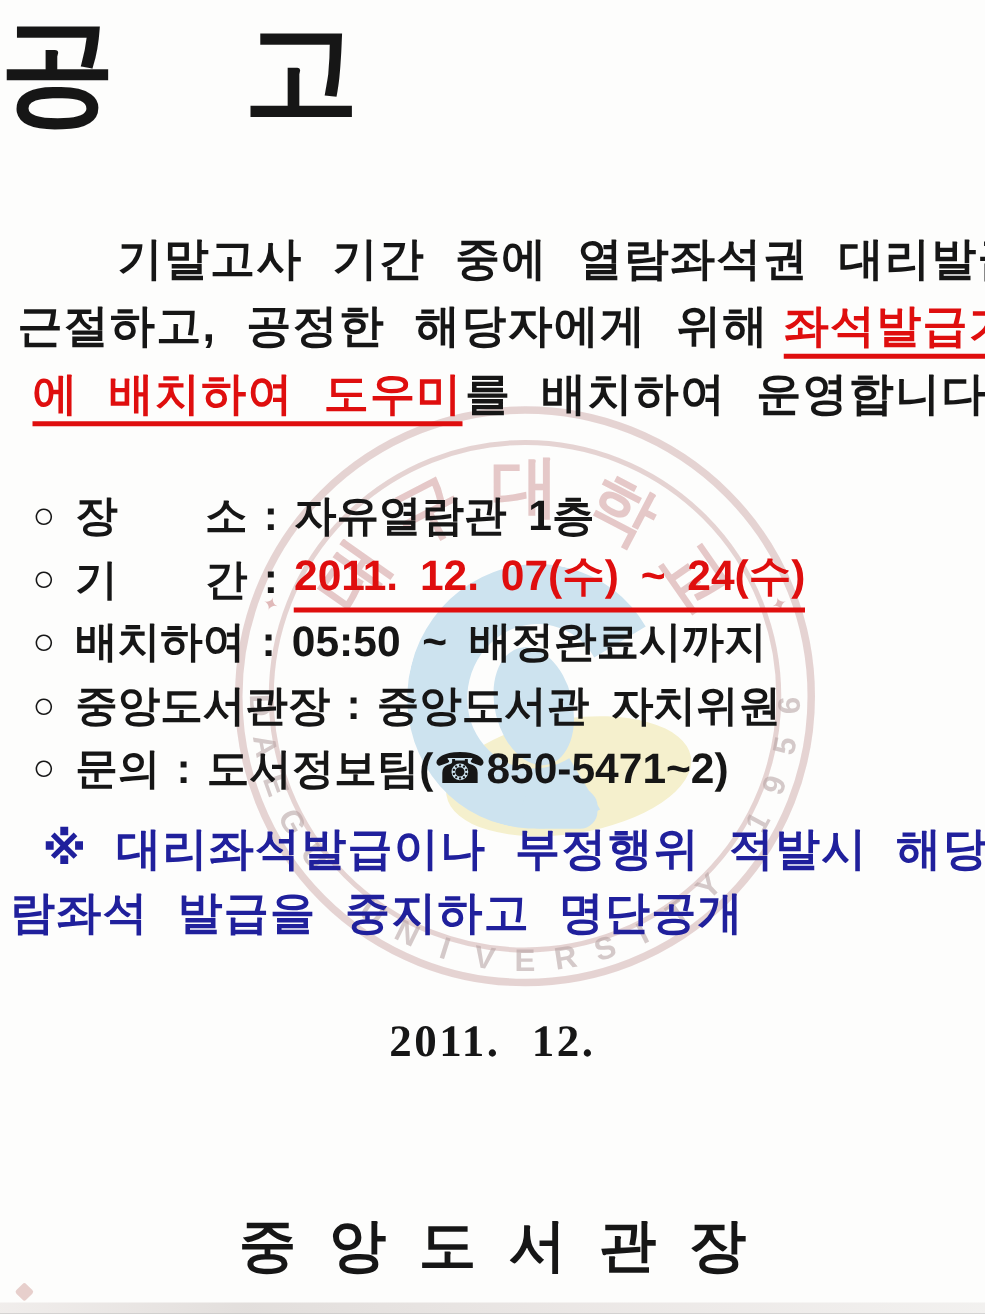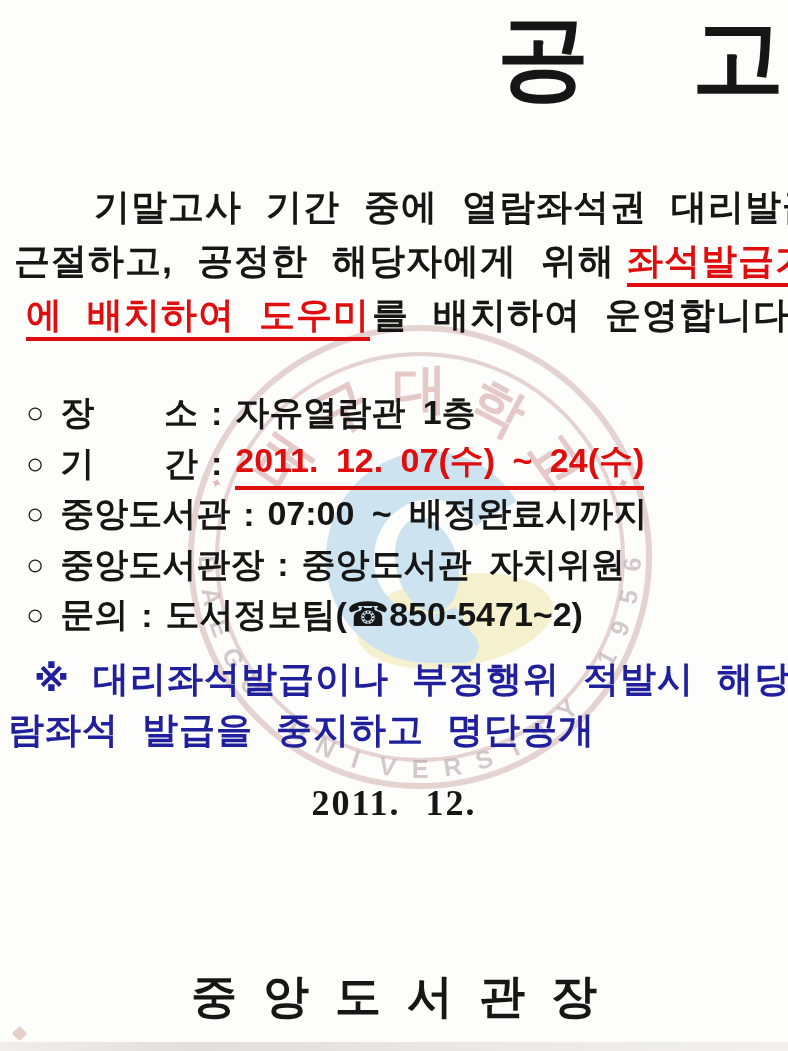--- a/index.html
+++ b/index.html
@@ -61,21 +61,21 @@
   .emblem.yellow{
     left:168px;top:250px;width:198px;height:92px;
     background:var(--seal-yellow);border-radius:50%;
     transform:rotate(-9deg);
     z-index:-1;
   }
   
   .content{position:relative;z-index:1;}
   .title{
     position:absolute;left:0;top:2px;width:100%;
-    text-align:right;
+    text-align:left;
     font-size:92px;line-height:112px;
     font-weight:700;word-spacing:72px;letter-spacing:4px;
     font-family:"Liberation Serif","DejaVu Serif",serif;
   }
   .para{position:absolute;left:14px;top:180px;width:766px;font-size:36px;}
   .pline{line-height:54px;white-space:nowrap;word-spacing:13px;letter-spacing:1px;}
   .pline.l1{text-indent:80px;}
   .red{color:var(--red);}
   .u{border-bottom:4px solid var(--red);padding-bottom:2px;}
   .pline .red.u{margin-left:12px;}
@@ -91,21 +91,21 @@
   .bullet{font-size:30px;margin-right:16px;font-weight:400;}
   .label{white-space:pre;}
   .colon{margin:0 13px;}
   .note{
     position:absolute;left:8px;top:653px;width:778px;
     color:var(--blue);font-size:36px;
   }
   .nline{line-height:51px;white-space:nowrap;word-spacing:12px;letter-spacing:1px;}
   .nline.n1{padding-left:26px;}
   .date{
-    position:absolute;left:0;top:782px;width:100%;
+    position:absolute;left:0;top:812px;width:100%;
     text-align:center;font-size:36px;letter-spacing:2px;word-spacing:14px;
     font-family:"Liberation Serif","DejaVu Serif",serif;
   }
   .signature{
     position:absolute;left:0;top:966px;width:100%;
     text-align:center;font-size:46px;letter-spacing:26px;text-indent:26px;
     font-family:"Liberation Serif","DejaVu Serif",serif;
   }
   
   .scan-edge-bottom{
@@ -187,23 +187,23 @@
         <span class="value">자유열람관 1층</span>
       </li>
       <li>
         <span class="bullet">○</span>
         <span class="label">기    간</span>
         <span class="colon">:</span>
         <span class="value red u">2011. 12. 07(수) ~ 24(수)</span>
       </li>
       <li>
         <span class="bullet">○</span>
-        <span class="label">중앙도서관</span>
-        <span class="colon">:</span>
-        <span class="value">07:00 ~ 배정완료시까지</span>
+        <span class="label">배치하여</span>
+        <span class="colon">:</span>
+        <span class="value">05:50 ~ 배정완료시까지</span>
       </li>
       <li>
         <span class="bullet">○</span>
         <span class="label">중앙도서관장</span>
         <span class="colon">:</span>
         <span class="value">중앙도서관 자치위원</span>
       </li>
       <li>
         <span class="bullet">○</span>
         <span class="label">문의</span>

